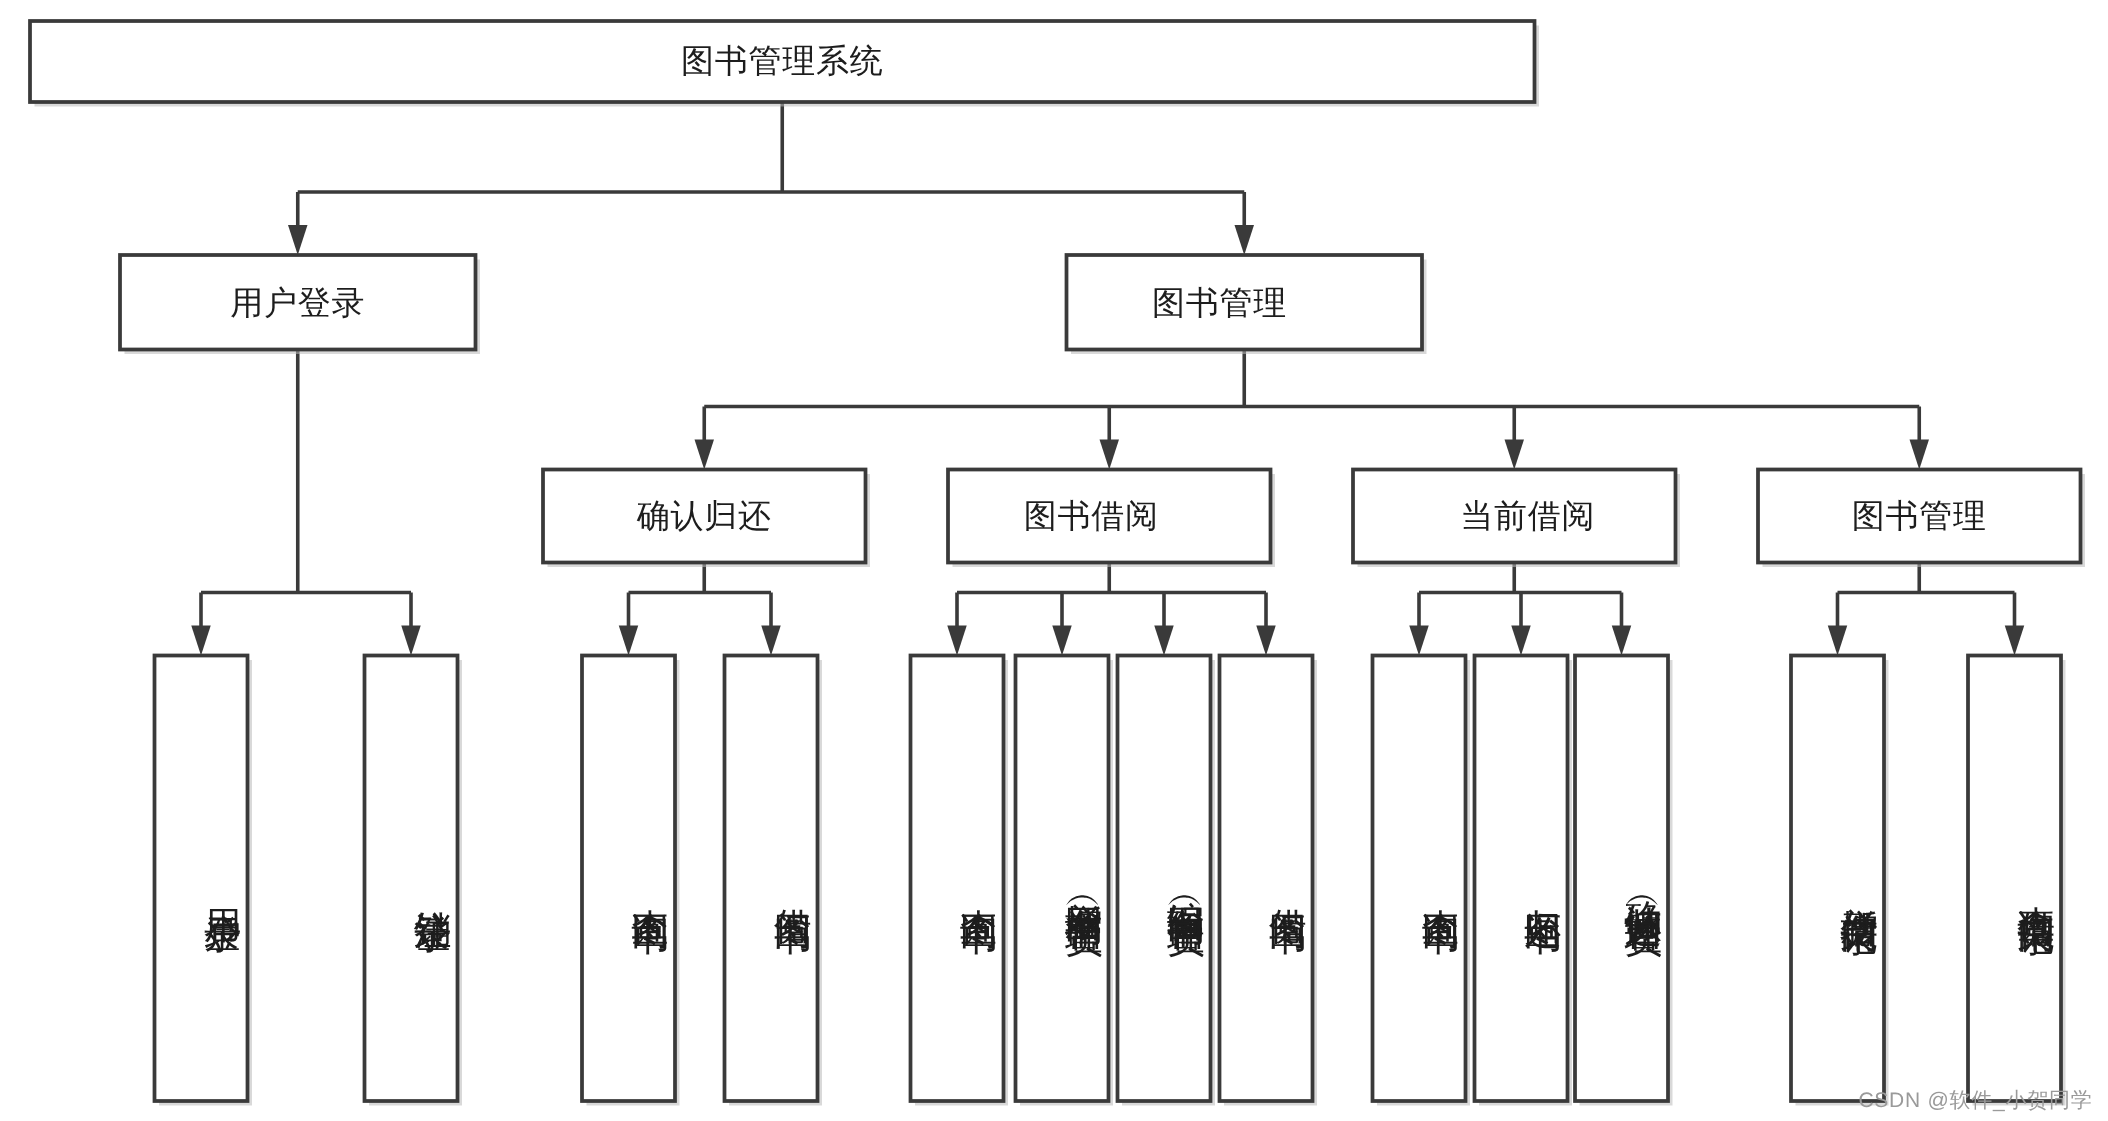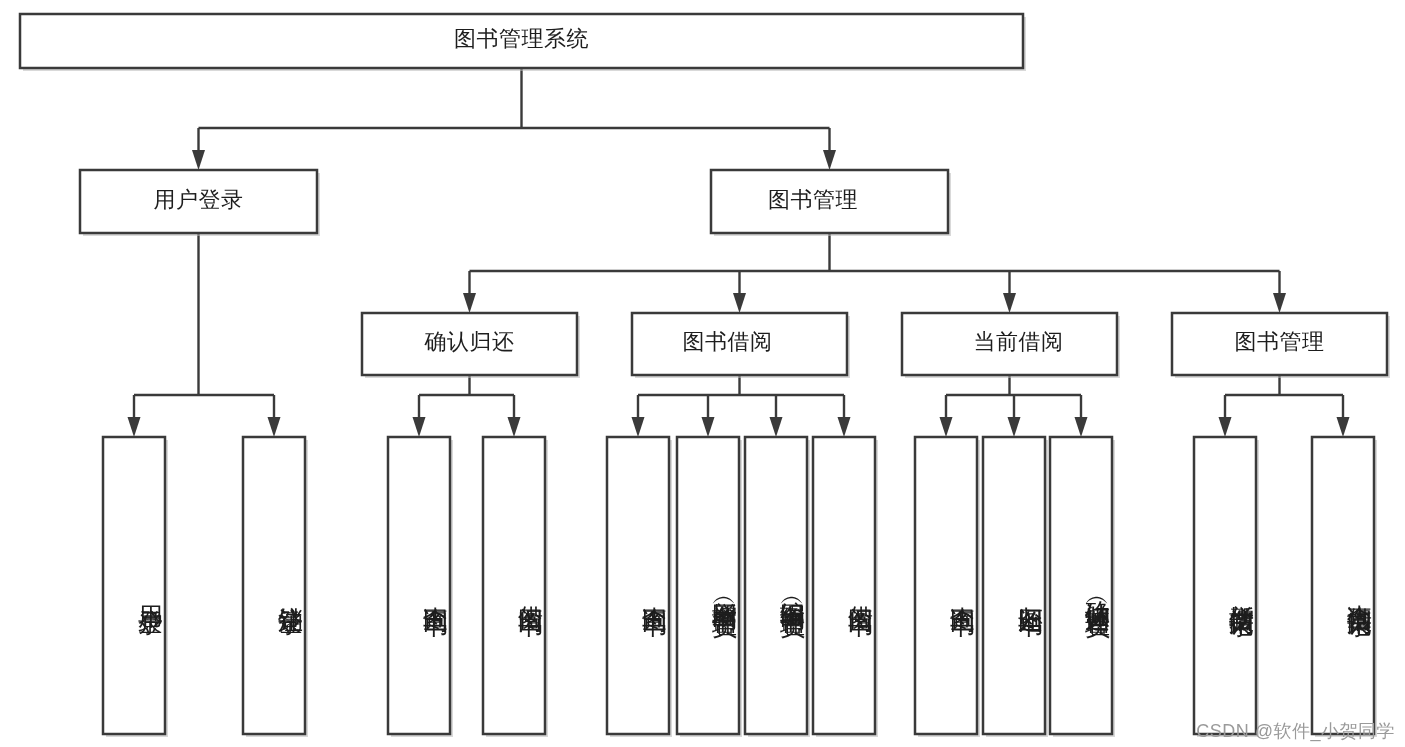--- a/index.html
+++ b/index.html
@@ -44,21 +44,21 @@
   .arrow-head {
     fill: #3a3a3a;
     stroke: none;
   }
   .node-label {
     position: absolute;
     display: flex;
     align-items: center;
     justify-content: center;
     color: #1d1d1d;
-    font-family: Liberation Mono, monospace;
+    font-family: Liberation Sans, sans-serif;
     pointer-events: none;
     box-sizing: border-box;
   }
   .node-label.horizontal {
     font-size: 22px;
     letter-spacing: 0.5px;
     line-height: 1.15;
   }
   .node-label.vertical {
     writing-mode: vertical-rl;
@@ -67,21 +67,21 @@
     letter-spacing: 2px;
     padding-top: 8px;
     align-items: flex-start;
     justify-content: center;
     white-space: nowrap;
   }
   .watermark {
     position: absolute;
     right: 10px;
     bottom: 4px;
-    font-size: 18px;
+    font-size: 14px;
     color: #9a9a9a;
     font-family: "Liberation Sans", "DejaVu Sans", sans-serif;
     letter-spacing: 0.5px;
     white-space: nowrap;
   }
 </style>
 </head>
 <body>
 
 <div id="diagram-root">

